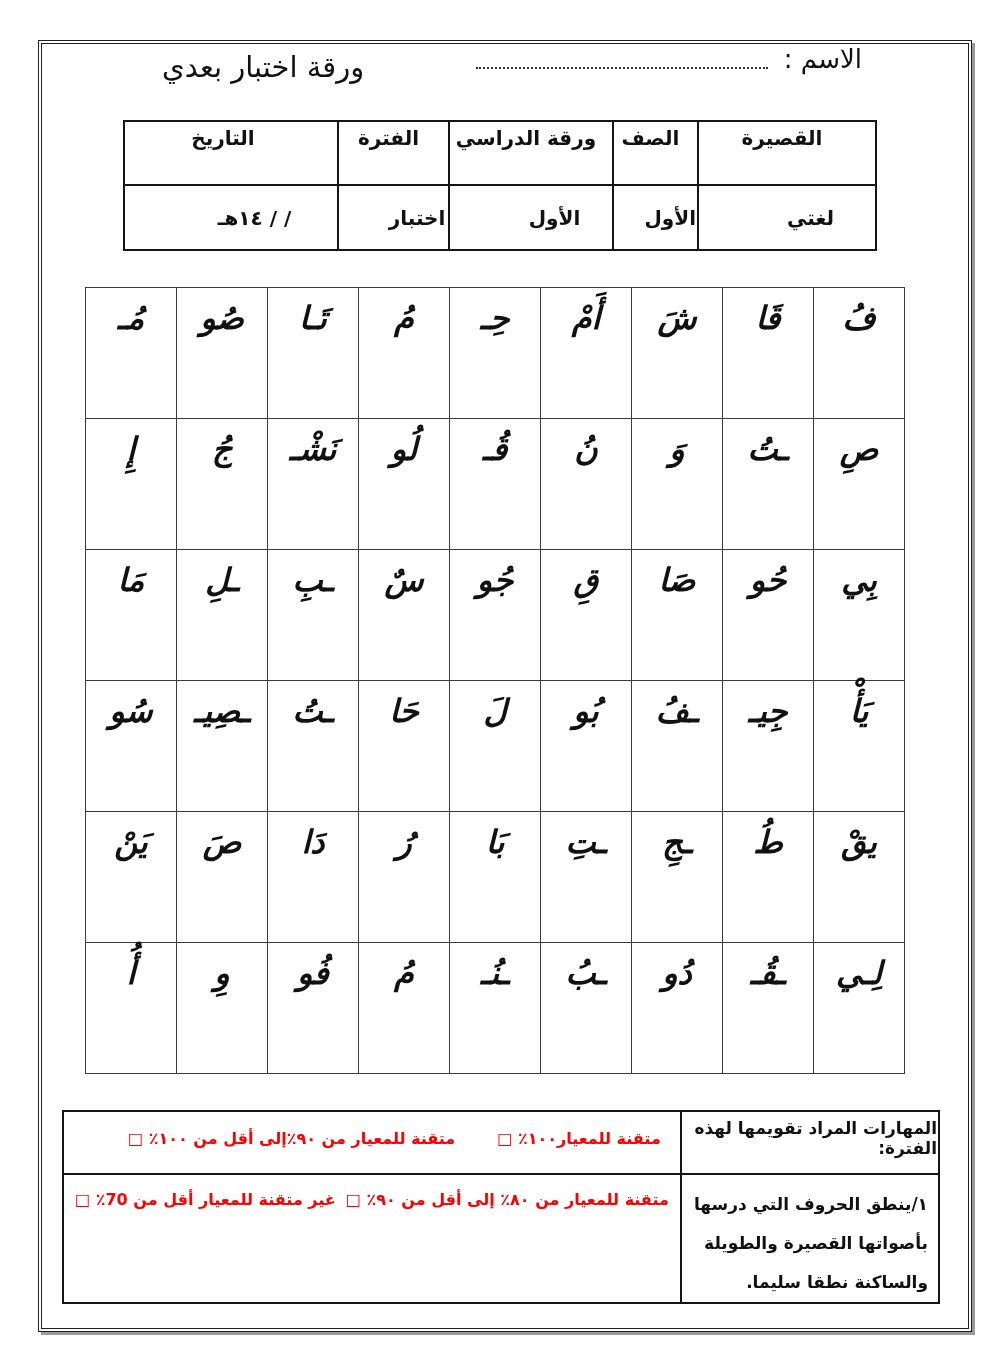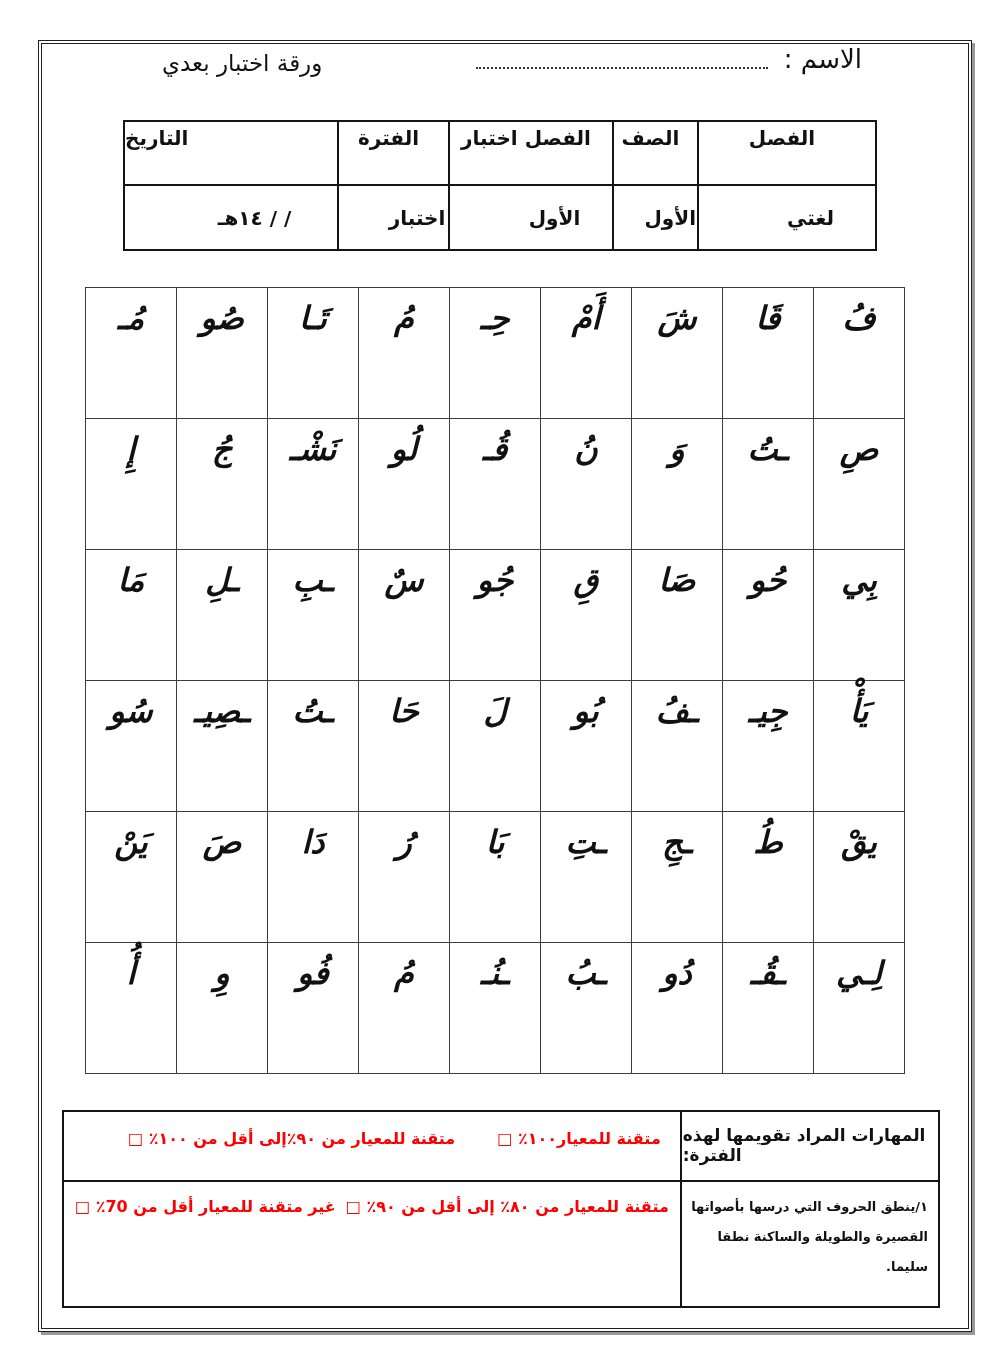--- a/index.html
+++ b/index.html
@@ -12,42 +12,42 @@
     border:4px double #1f1f1f;background:#fff;
     box-shadow:3px 3px 0 #9a9a9a;
   }
   
   .name-block{
     position:absolute;top:44px;right:130px;direction:rtl;
     display:flex;align-items:flex-end;gap:16px;
   }
   .name-label{font-size:26px;white-space:nowrap;}
   .name-dots{width:292px;height:20px;border-bottom:2px dotted #333;margin-bottom:5px;}
-  .doc-title{position:absolute;top:50px;left:162px;font-size:23px;direction:rtl;white-space:nowrap;}
+  .doc-title{position:absolute;top:50px;left:162px;font-size:29px;direction:rtl;white-space:nowrap;}
 
   
   table{border-collapse:collapse;}
   .info-table{position:absolute;left:123px;top:120px;width:752px;direction:rtl;table-layout:fixed;}
   .info-table td{border:2px solid #151515;font-weight:bold;font-size:20px;}
   .info-table .hdr{height:58px;text-align:center;padding:4px 10px 0 0;vertical-align:top;}
-  .info-table .hdr.center{text-align:left;padding-right:16px;margin-left:28px;}
+  .info-table .hdr.center{text-align:center;padding-right:16px;margin-left:28px;}
   .info-table .val{height:61px;text-align:center;vertical-align:middle;padding-left:48px;}
 
   
   .letters-table{position:absolute;left:85px;top:287px;width:820px;direction:rtl;table-layout:fixed;}
   .letters-table td{
     border:1.5px solid #3c3c3c;height:123px;text-align:center;vertical-align:top;
     padding-top:6px;font-size:32px;font-weight:bold;line-height:1.5;font-style:italic;
   }
 
   
   .skills-table{position:absolute;left:62px;top:1110px;width:878px;direction:rtl;}
   .skills-table td{border:2px solid #151515;vertical-align:top;}
-  .skills-header-cell{height:54px;text-align:left;font-weight:bold;font-size:17px;padding-top:13px;}
-  .skill-cell{height:114px;text-align:right;font-weight:bold;font-size:13px;padding:10px 10px 0 8px;line-height:2.3;}
+  .skills-header-cell{height:54px;text-align:right;font-weight:bold;font-size:17px;padding-top:6px;}
+  .skill-cell{height:114px;text-align:right;font-weight:bold;font-size:17px;padding:10px 10px 0 8px;line-height:2.3;}
   .mastery-cell{direction:rtl;}
   .mastery-row{display:flex;align-items:flex-start;font-weight:bold;font-size:16px;white-space:nowrap;}
   .mastery-row.first{gap:42px;padding:16px 18px 0;}
   .mastery-row.second{gap:10px;padding:14px 10px 0;}
 </style>
 </head>
 <body>
 
 <div class="page-frame"></div>
 
@@ -61,23 +61,23 @@
 <table class="info-table">
   <colgroup>
     <col style="width:178px">
       <col style="width:85px">
       <col style="width:164px">
       <col style="width:111px">
       <col style="width:214px">
   </colgroup>
   <tbody>
       <tr>
-    <td class="hdr">الفصل</td>
+    <td class="hdr">القصيرة</td>
     <td class="hdr">الصف</td>
-    <td class="hdr">الفصل اختبار</td>
+    <td class="hdr">ورقة الدراسي</td>
     <td class="hdr">الفترة</td>
     <td class="hdr center">التاريخ</td>
   </tr>
   <tr>
     <td class="val">لغتي</td>
     <td class="val">الأول</td>
     <td class="val">الأول</td>
     <td class="val">اختبار</td>
     <td class="val">/ / ١٤هـ</td>
   </tr>

